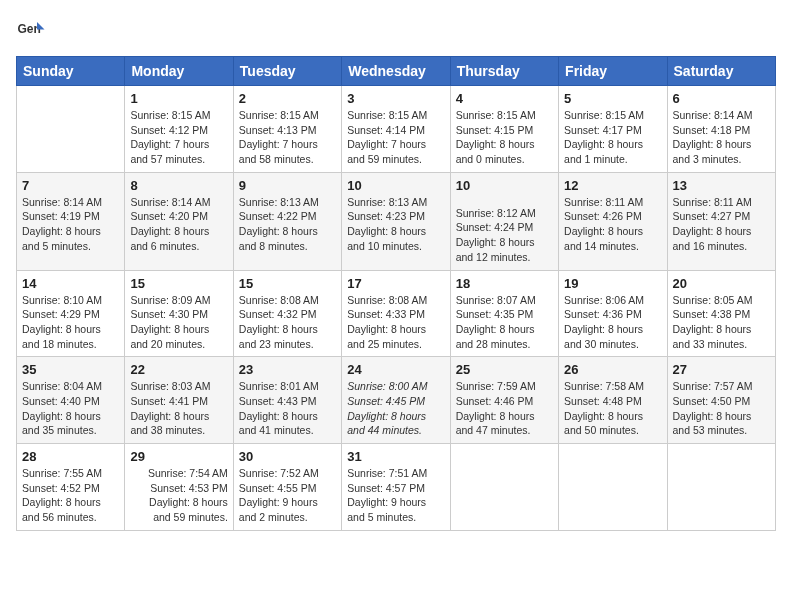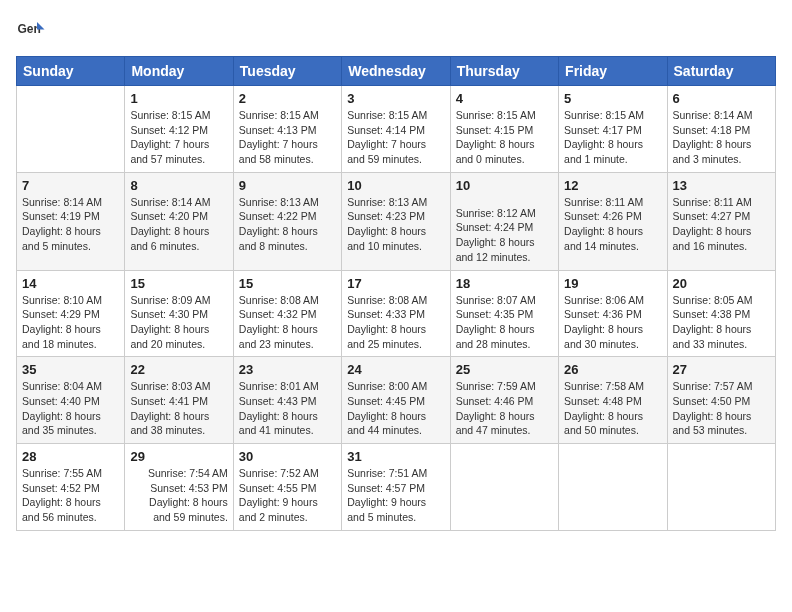--- a/index.html
+++ b/index.html
@@ -268,21 +268,21 @@
         </td>
         <td>
           <span class="day-number">23</span>
           <div class="day-info" style="white-space: pre-line;">Sunrise: 8:01 AM
 Sunset: 4:43 PM
 Daylight: 8 hours
 and 41 minutes.</div>
         </td>
         <td>
           <span class="day-number">24</span>
-          <div class="day-info" style="white-space: pre-line;">Sunrise: 8:00 AM
+          <div class="day-info" style="white-space: pre-line; font-style: italic;">Sunrise: 8:00 AM
 Sunset: 4:45 PM
 Daylight: 8 hours
 and 44 minutes.</div>
         </td>
         <td>
           <span class="day-number">25</span>
           <div class="day-info" style="white-space: pre-line;">Sunrise: 7:59 AM
 Sunset: 4:46 PM
 Daylight: 8 hours
 and 47 minutes.</div>

